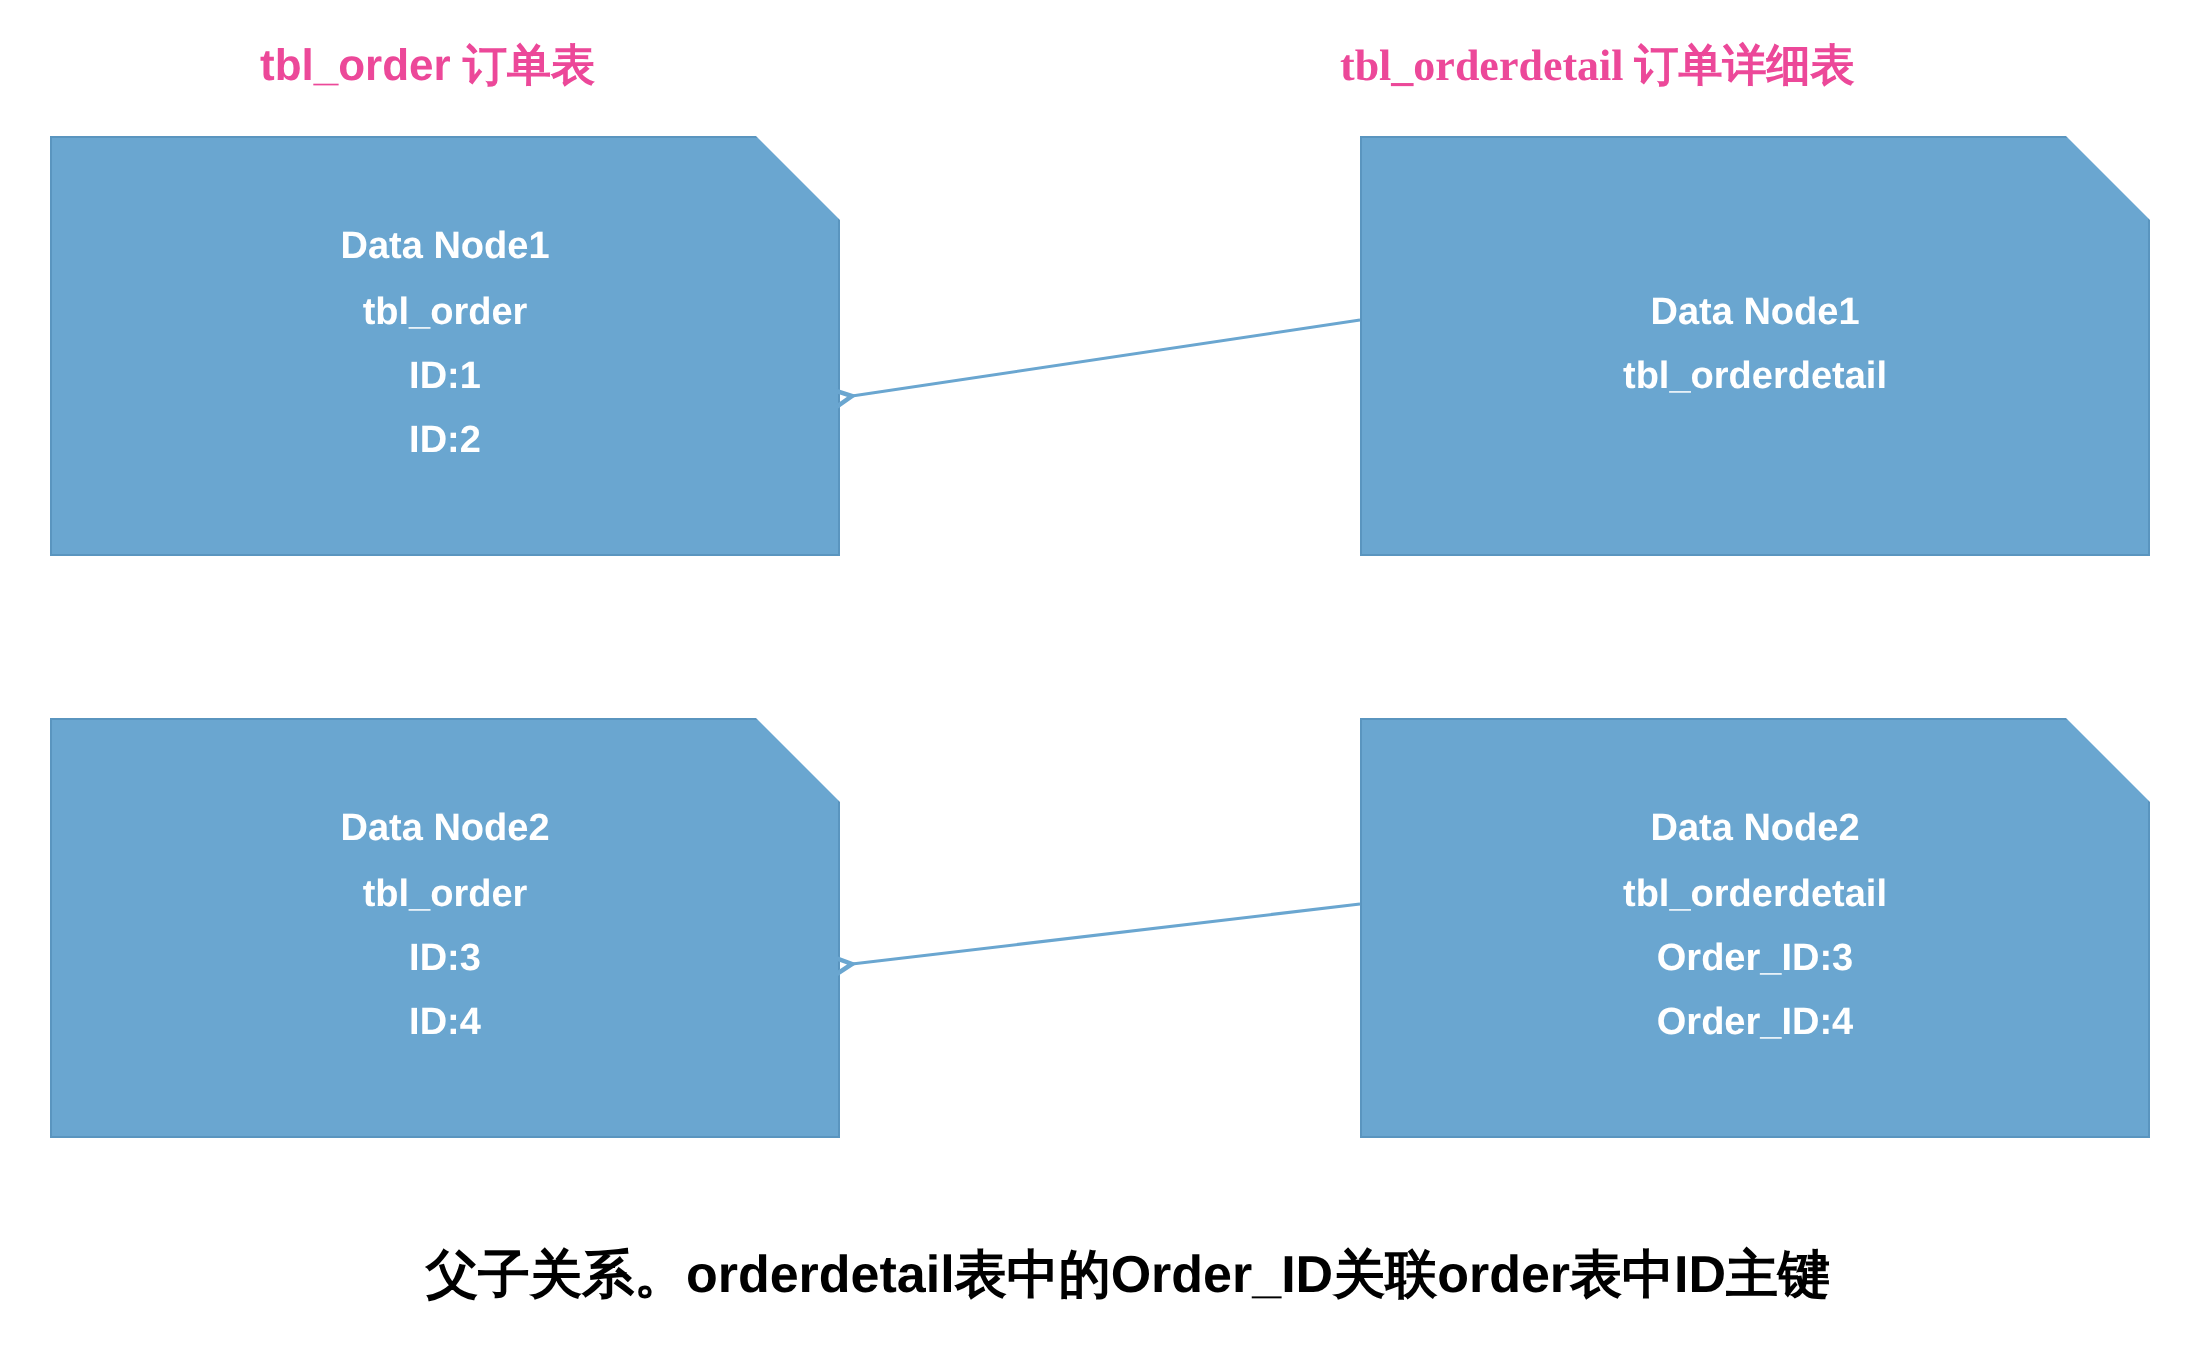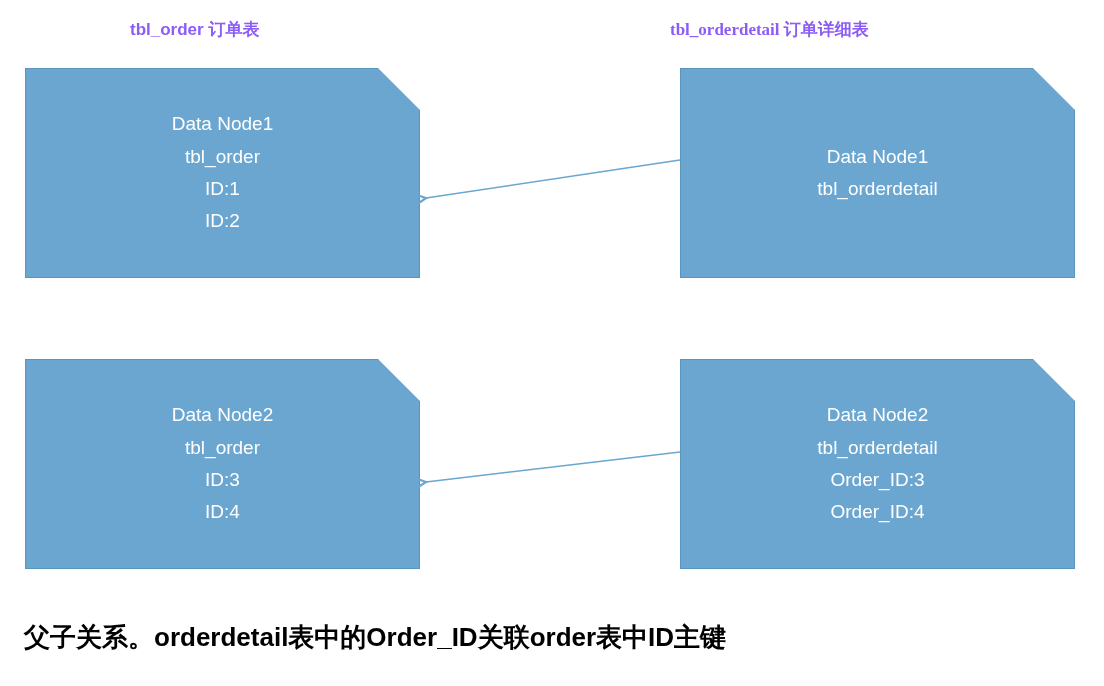--- a/index.html
+++ b/index.html
@@ -10,42 +10,42 @@
     body {
       width: 1104px;
       height: 686px;
       background: #ffffff;
       font-family: "Microsoft YaHei", Arial, sans-serif;
       position: relative;
       overflow: hidden;
     }
     .heading {
       position: absolute;
-      font-size: 17px;
+      font-size: 22px;
       font-weight: bold;
-      color: #8b5cf6;
+      color: #ec4899;
     }
     .heading-left {
       left: 130px;
       top: 18px;
     }
     .heading-right {
       left: 670px;
       top: 18px;
       font-family: Liberation Serif, serif;
     }
     .node-box {
       position: absolute;
       width: 395px;
       height: 210px;
       background: #6aa6d0;
       border: 1px solid #5a95bf;
       color: #ffffff;
       font-size: 19px;
-      font-weight: 400;
+      font-weight: 700;
       text-align: center;
       display: flex;
       flex-direction: column;
       justify-content: center;
       align-items: center;
       line-height: 1.7;
       padding-top: 0;
     }
     .node-box::before {
       content: "";
@@ -63,20 +63,21 @@
     .node-br { left: 680px; top: 359px; }
     .arrow-svg {
       position: absolute;
       pointer-events: none;
     }
     .footer-text {
       position: absolute;
       left: 0;
       right: 0;
       top: 620px;
+      text-align: center;
       font-size: 26px;
       font-weight: bold;
       color: #000000;
       margin-left: 24px;
     }
   </style>
 </head>
 <body>
 
 <div class="heading heading-left">tbl_order 订单表</div>

